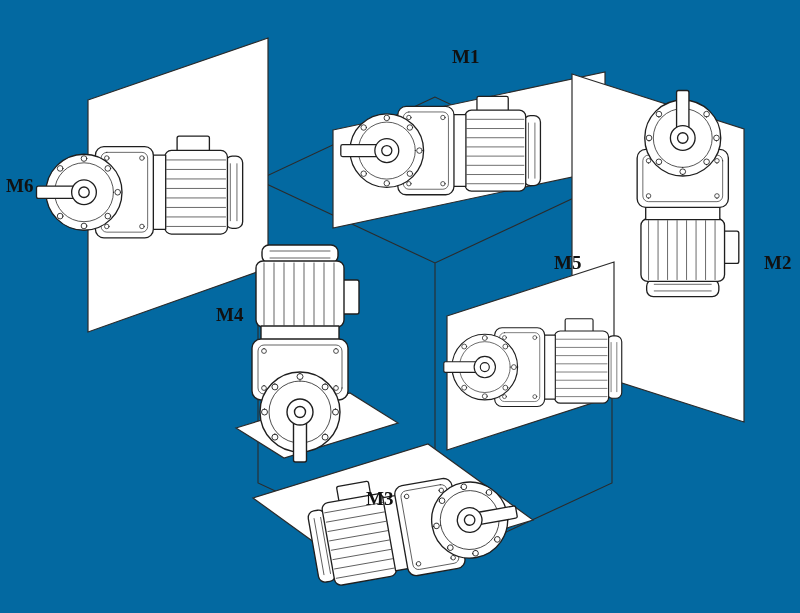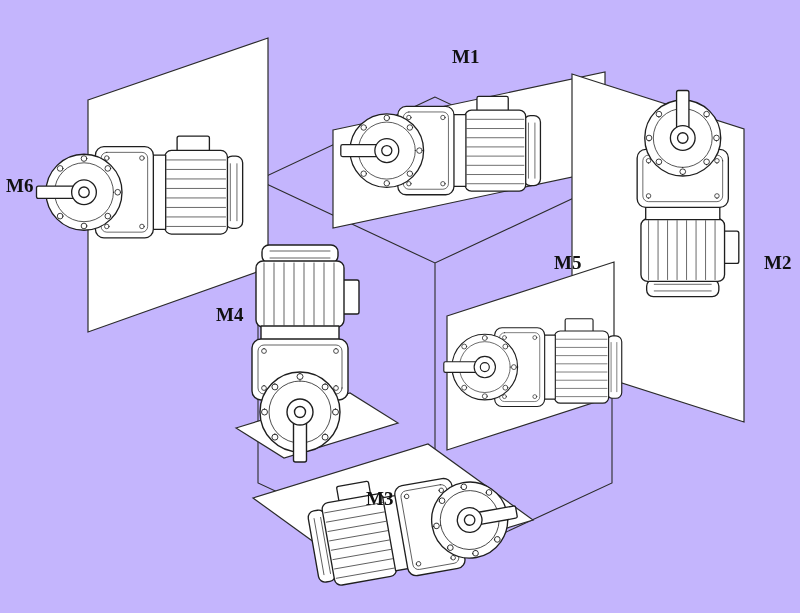--- a/index.html
+++ b/index.html
@@ -5,21 +5,21 @@
 <style>
   html, body {
     margin: 0;
     padding: 0;
     background: #ffffff;
   }
   .stage {
     position: relative;
     width: 800px;
     height: 613px;
-    background: #c4b5fd;
+    background: #0369a1;
     overflow: hidden;
     font-family: "Liberation Serif", serif;
   }
   svg { display: block; }
   .label {
     font-family: "Liberation Serif", serif;
     font-weight: bold;
     font-size: 19px;
     fill: #111111;
   }

